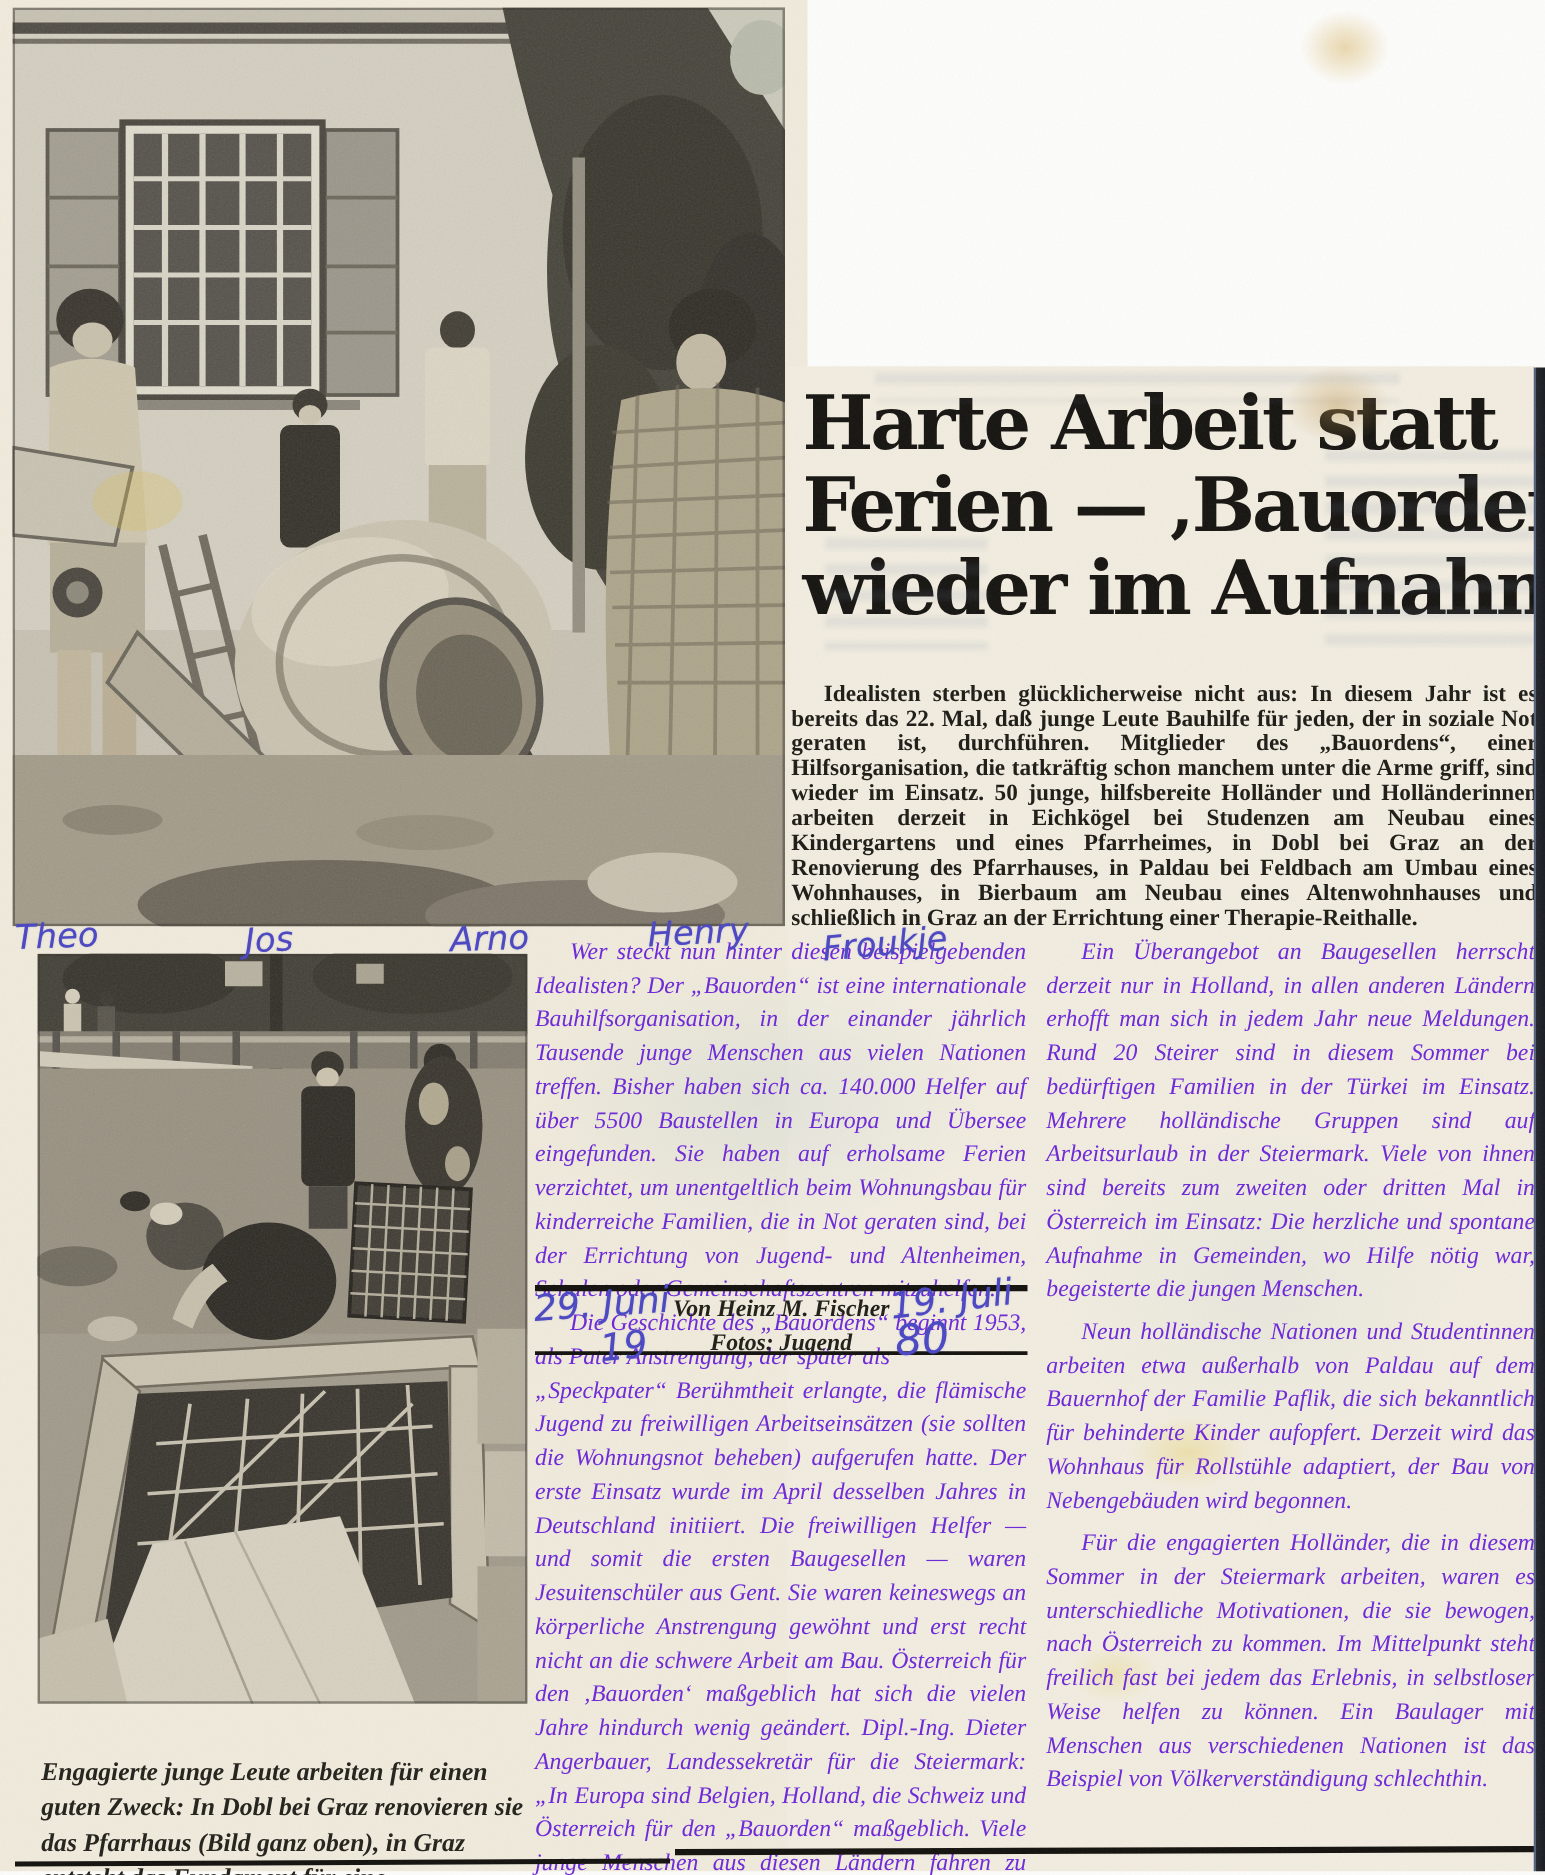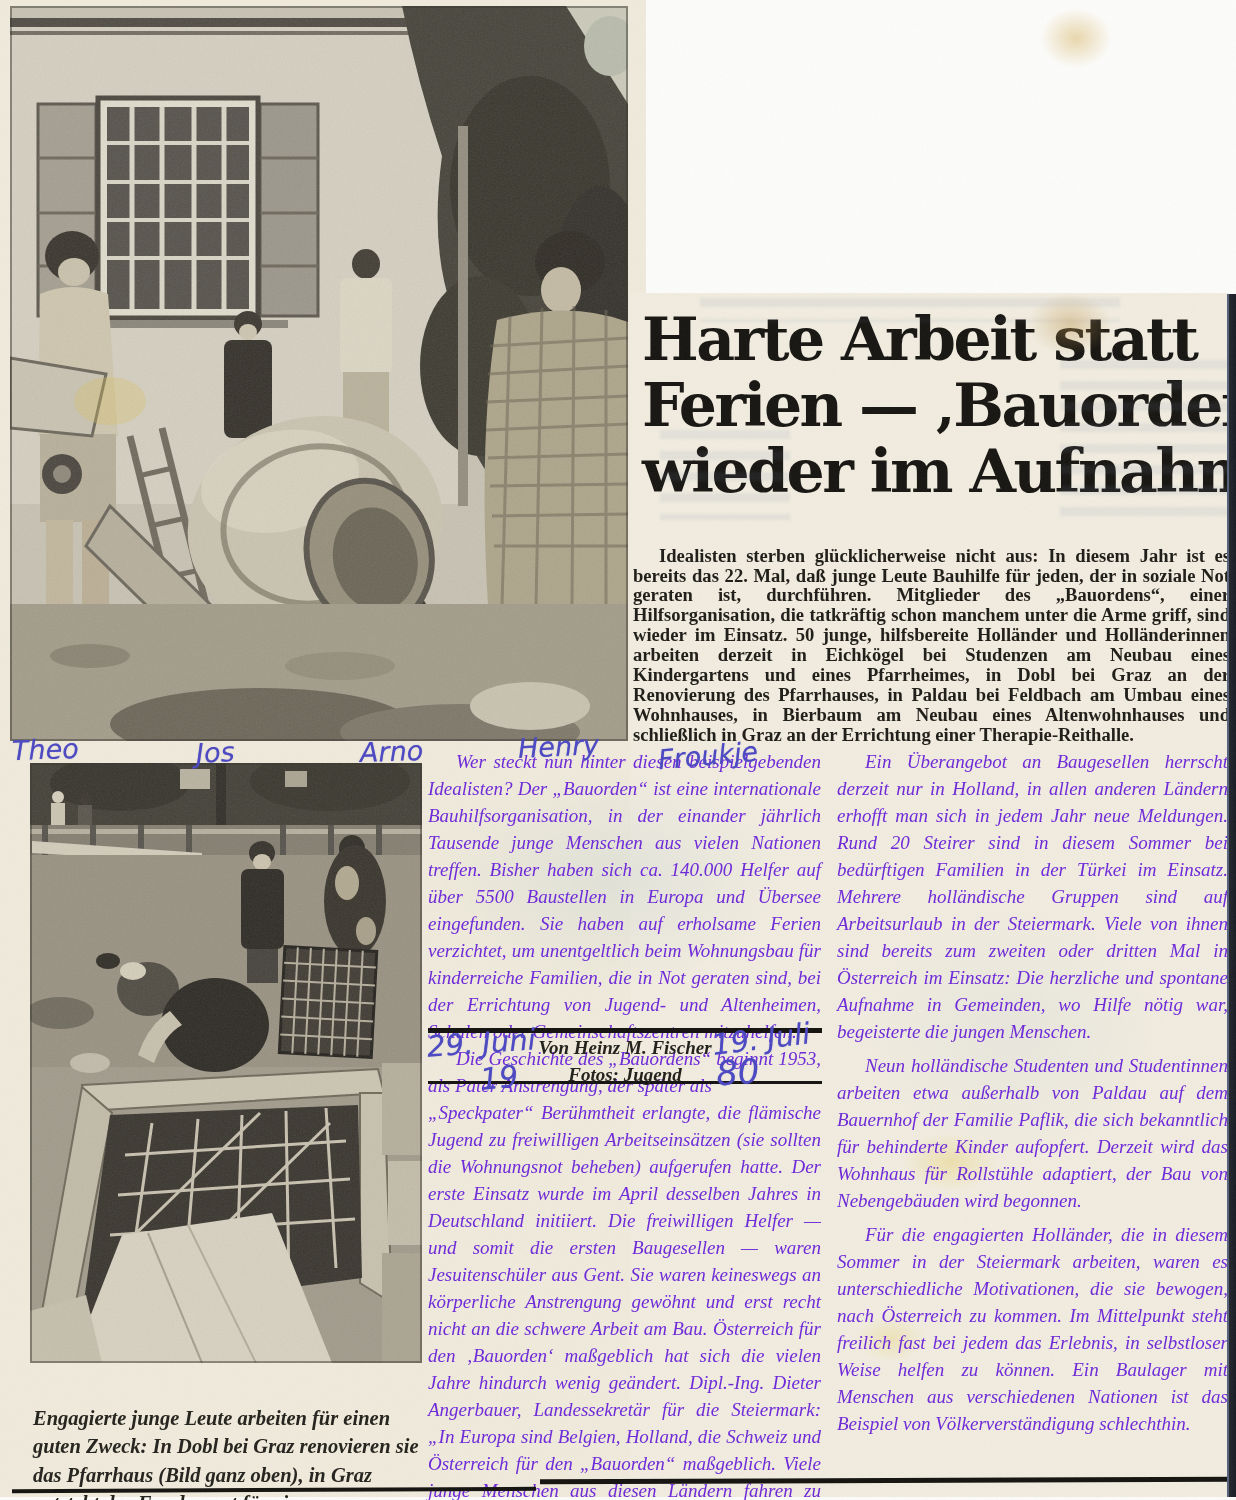--- a/index.html
+++ b/index.html
@@ -310,21 +310,21 @@
     <div>Von Heinz M. Fischer</div>
     <div>Fotos: Jugend</div>
   </div>
 
   <div class="abs bodycol col-mid2">
     <p class="noindent">„Speckpater“ Berühmtheit erlangte, die flämische Jugend zu freiwilligen Arbeitseinsätzen (sie sollten die Wohnungsnot beheben) aufgerufen hatte. Der erste Einsatz wurde im April desselben Jahres in Deutschland initiiert. Die freiwilligen Helfer — und somit die ersten Baugesellen — waren Jesuitenschüler aus Gent. Sie waren keineswegs an körperliche Anstrengung gewöhnt und erst recht nicht an die schwere Arbeit am Bau. Österreich für den ‚Bauorden‘ maßgeblich hat sich die vielen Jahre hindurch wenig geändert. Dipl.-Ing. Dieter Angerbauer, Landessekretär für die Steiermark: „In Europa sind Belgien, Holland, die Schweiz und Österreich für den „Bauorden“ maßgeblich. Viele junge Menschen aus diesen Ländern fahren zu ausländischen Baustellen, einfach um zu helfen. Viele kommen, um aus ihrem bisherigen Alltag auszubrechen, um einen Alternativ-‚Urlaub‘ zu starten. Und viele</p>
   </div>
 
   <div class="abs bodycol col-right">
     <p>Ein Überangebot an Baugesellen herrscht derzeit nur in Holland, in allen anderen Ländern erhofft man sich in jedem Jahr neue Meldungen. Rund 20 Steirer sind in diesem Sommer bei bedürftigen Familien in der Türkei im Einsatz. Mehrere holländische Gruppen sind auf Arbeitsurlaub in der Steiermark. Viele von ihnen sind bereits zum zweiten oder dritten Mal in Österreich im Einsatz: Die herzliche und spontane Aufnahme in Gemeinden, wo Hilfe nötig war, begeisterte die jungen Menschen.</p>
-    <p>Neun holländische Studenten und Studentinnen arbeiten etwa außerhalb von Paldau auf dem Bauernhof der Familie Paflik, die sich bekanntlich für behinderte Kinder aufopfert. Derzeit wird das Wohnhaus für Rollstühle adaptiert, der Bau von Nebengebäuden wird begonnen.</p>
+    <p>Neun holländische Nationen und Studentinnen arbeiten etwa außerhalb von Paldau auf dem Bauernhof der Familie Paflik, die sich bekanntlich für behinderte Kinder aufopfert. Derzeit wird das Wohnhaus für Rollstühle adaptiert, der Bau von Nebengebäuden wird begonnen.</p>
     <p>Für die engagierten Holländer, die in diesem Sommer in der Steiermark arbeiten, waren es unterschiedliche Motivationen, die sie bewogen, nach Österreich zu kommen. Im Mittelpunkt steht freilich fast bei jedem das Erlebnis, in selbstloser Weise helfen zu können. Ein Baulager mit Menschen aus verschiedenen Nationen ist das Beispiel von Völkerverständigung schlechthin.</p>
 
   </div>
 
   <p class="abs caption">Engagierte junge Leute arbeiten für einen guten Zweck: In Dobl bei Graz renovieren sie das Pfarrhaus (Bild ganz oben), in Graz entsteht das Fundament für eine Therapiereithalle behinderter Kinder (Bild oben).</p>
 
   <div class="abs rule" style="left:540px;top:1478px;width:692px;height:5px;transform:rotate(-0.2deg);"></div>
   <div class="abs rule" style="left:12px;top:1488px;width:524px;height:4px;transform:rotate(-0.25deg);"></div>
 
   <div class="abs edge-right"></div>

